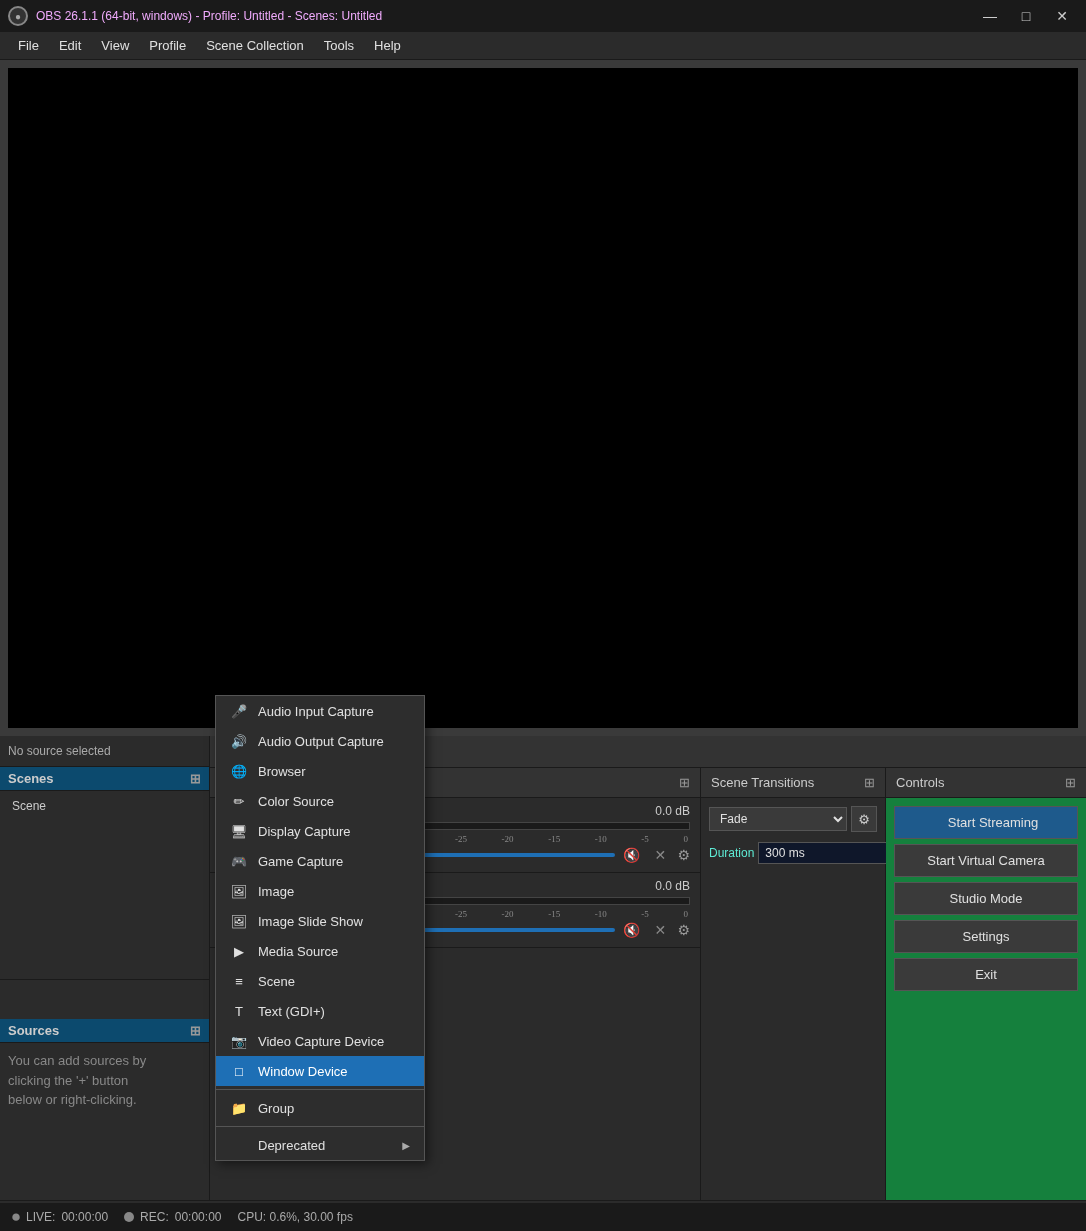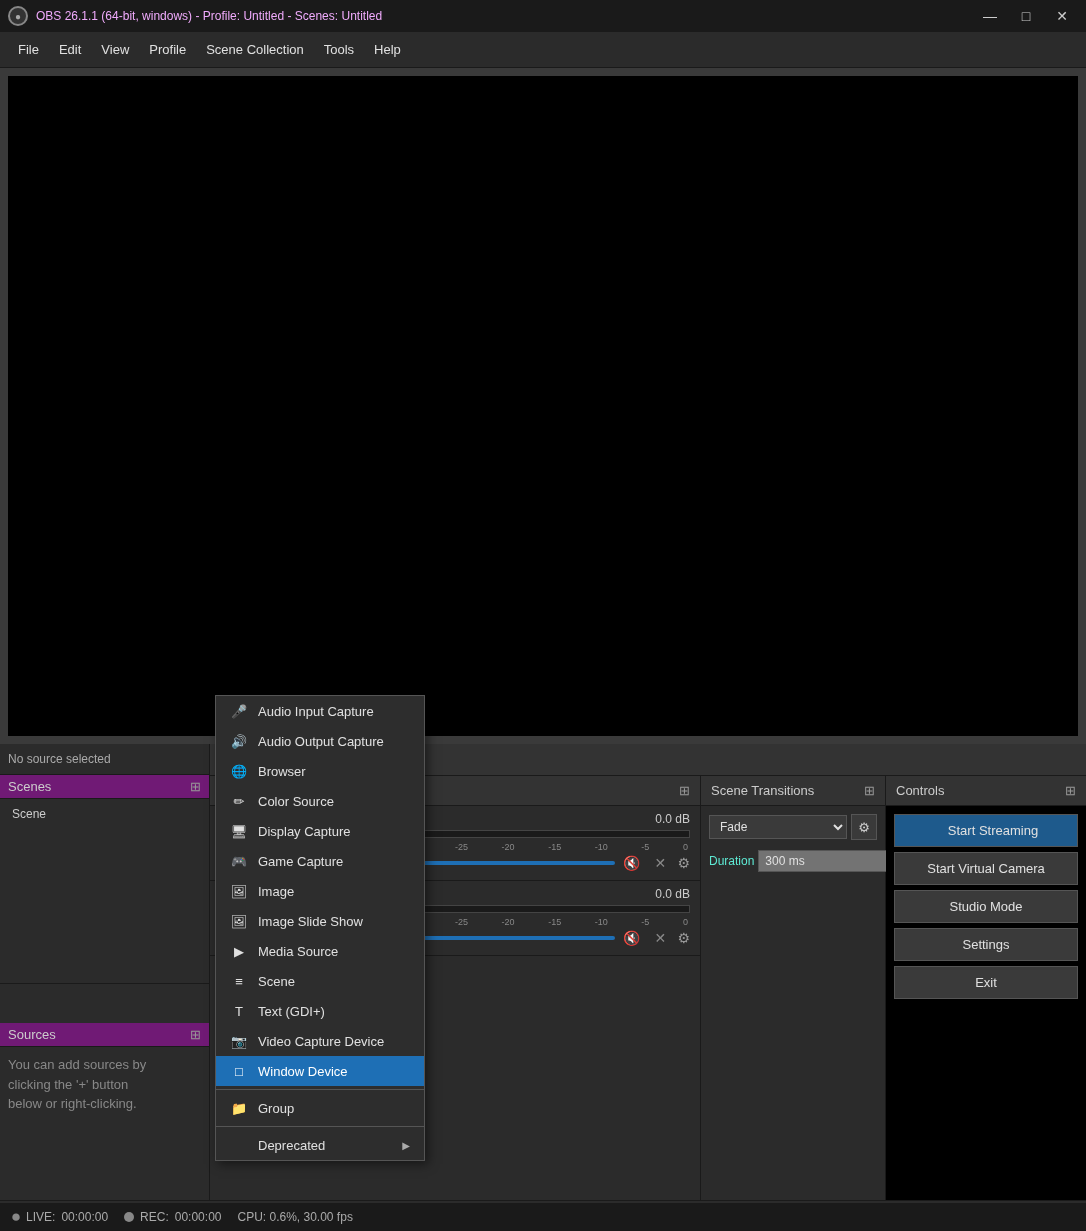--- a/index.html
+++ b/index.html
@@ -52,21 +52,21 @@
       background: transparent;
       border: none;
       color: #ccc;
       cursor: pointer;
       font-size: 14px;
       display: flex; align-items: center; justify-content: center;
     }
 
     
     #menu-bar {
-      height: 36px;
+      height: 28px;
       background: #2b2b2b;
       display: flex;
       align-items: center;
       padding: 0 8px;
       border-bottom: 1px solid #1a1a1a;
     }
     .menu-item {
       padding: 4px 10px;
       cursor: pointer;
       color: #e0e0e0;
@@ -85,23 +85,24 @@
     #no-source-label {
       padding: 8px;
       color: #aaa;
       font-size: 12px;
       border-bottom: 1px solid #1a1a1a;
     }
     .panel-header {
       display: flex;
       align-items: center;
       justify-content: space-between;
-      background: #701a75;
+      background: #0c4a6e;
       padding: 4px 8px;
       border-bottom: 1px solid #1a1a1a;
+      font-weight: bold;
     }
     .panel-header-title {
       font-size: 13px;
       color: #ccc;
     }
     .panel-header-icon {
       color: #999;
       cursor: pointer;
     }
     #scene-list {
@@ -185,21 +186,21 @@
       flex-direction: column;
     }
     #scene-transitions {
       width: 185px;
       background: #2b2b2b;
       border-right: 1px solid #1a1a1a;
       flex-shrink: 0;
     }
     #controls-panel {
       width: 200px;
-      background: #000000;
+      background: #15803d;
       flex-shrink: 0;
     }
 
     .section-header {
       display: flex;
       align-items: center;
       justify-content: space-between;
       background: #333;
       padding: 5px 10px;
       border-bottom: 1px solid #1a1a1a;
@@ -296,21 +297,21 @@
       display: flex; align-items: center; justify-content: center;
     }
     .duration-row {
       display: flex;
       align-items: center;
       gap: 4px;
     }
     .duration-label { font-size: 12px; color: #5eead4; }
     .duration-input {
       flex: 1;
-      background: #737373;
+      background: #0f172a;
       border: 1px solid #555;
       color: #e0e0e0;
       padding: 3px 6px;
       font-size: 12px;
     }
     .spin-btns {
       display: flex;
       flex-direction: column;
     }
     .spin-btn {
@@ -447,20 +448,21 @@
     }
 
     
     .meter-ticks {
       display: flex;
       justify-content: space-between;
       padding: 0 2px;
       font-size: 9px;
       color: #888;
       margin-top: 3px;
+      font-family: Liberation Serif, serif;
     }
   </style>
 </head>
 <body>
 
 <div id="layout">
 
   <div id="title-bar">
     <div id="title-bar-left">
       <div id="app-icon">●</div>

